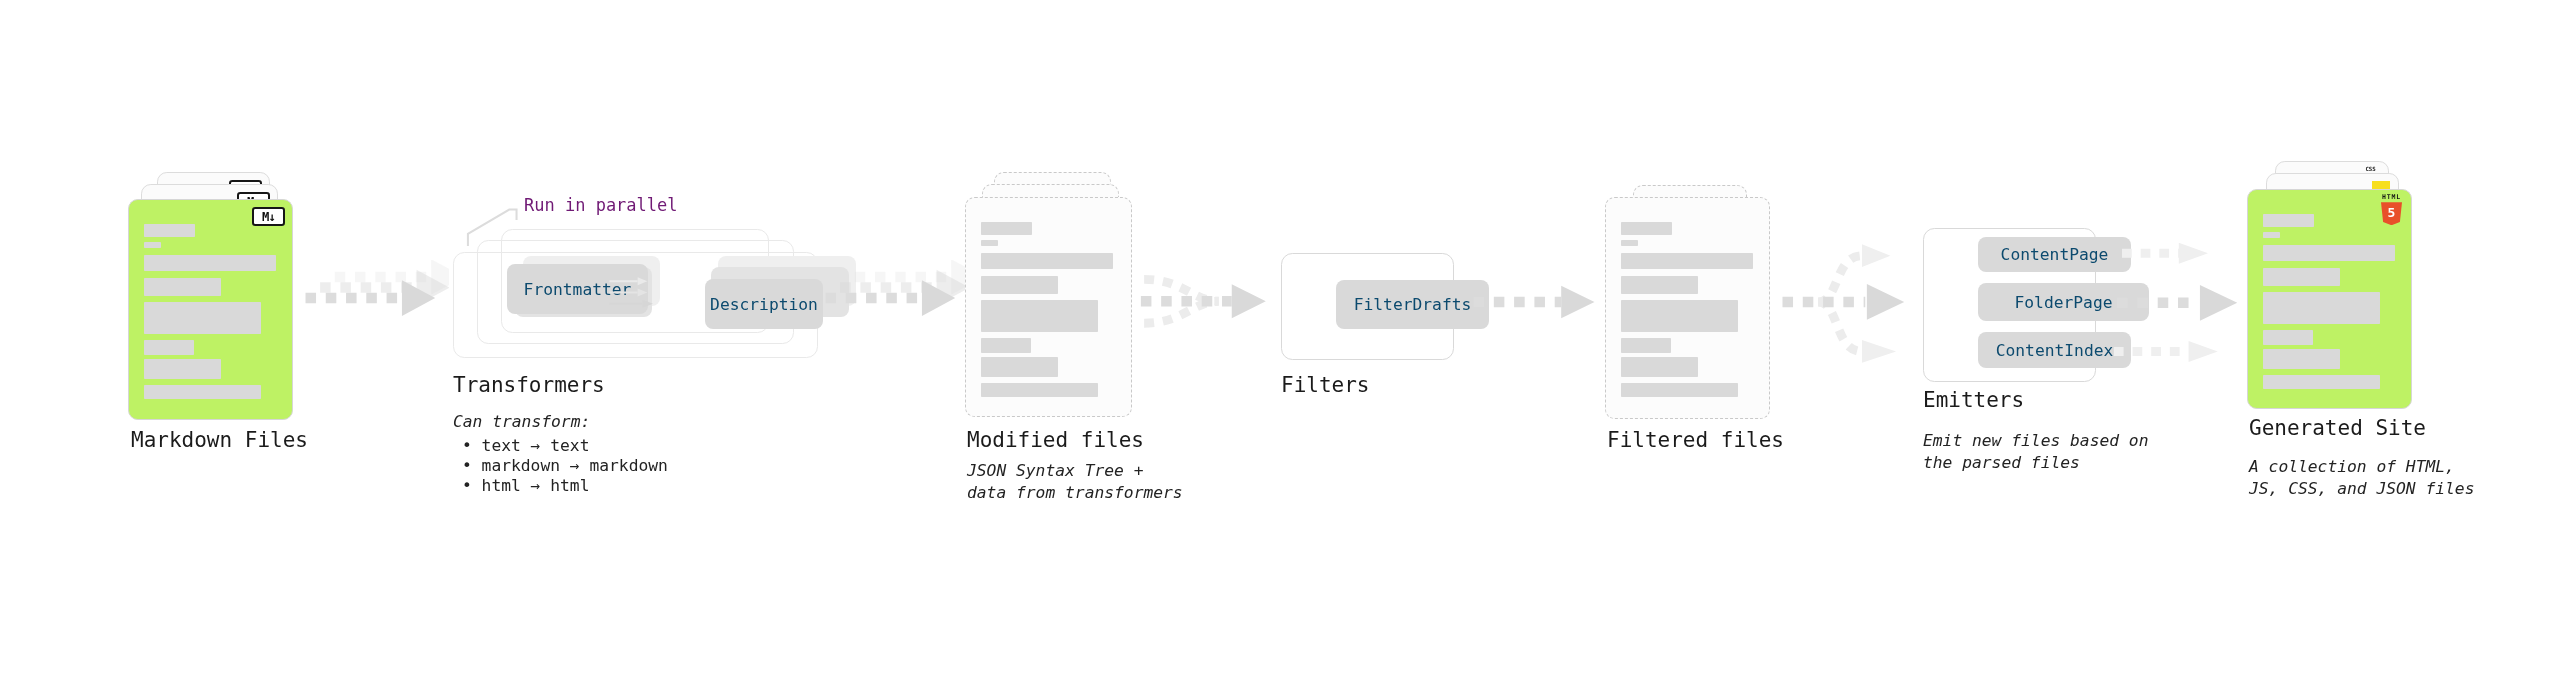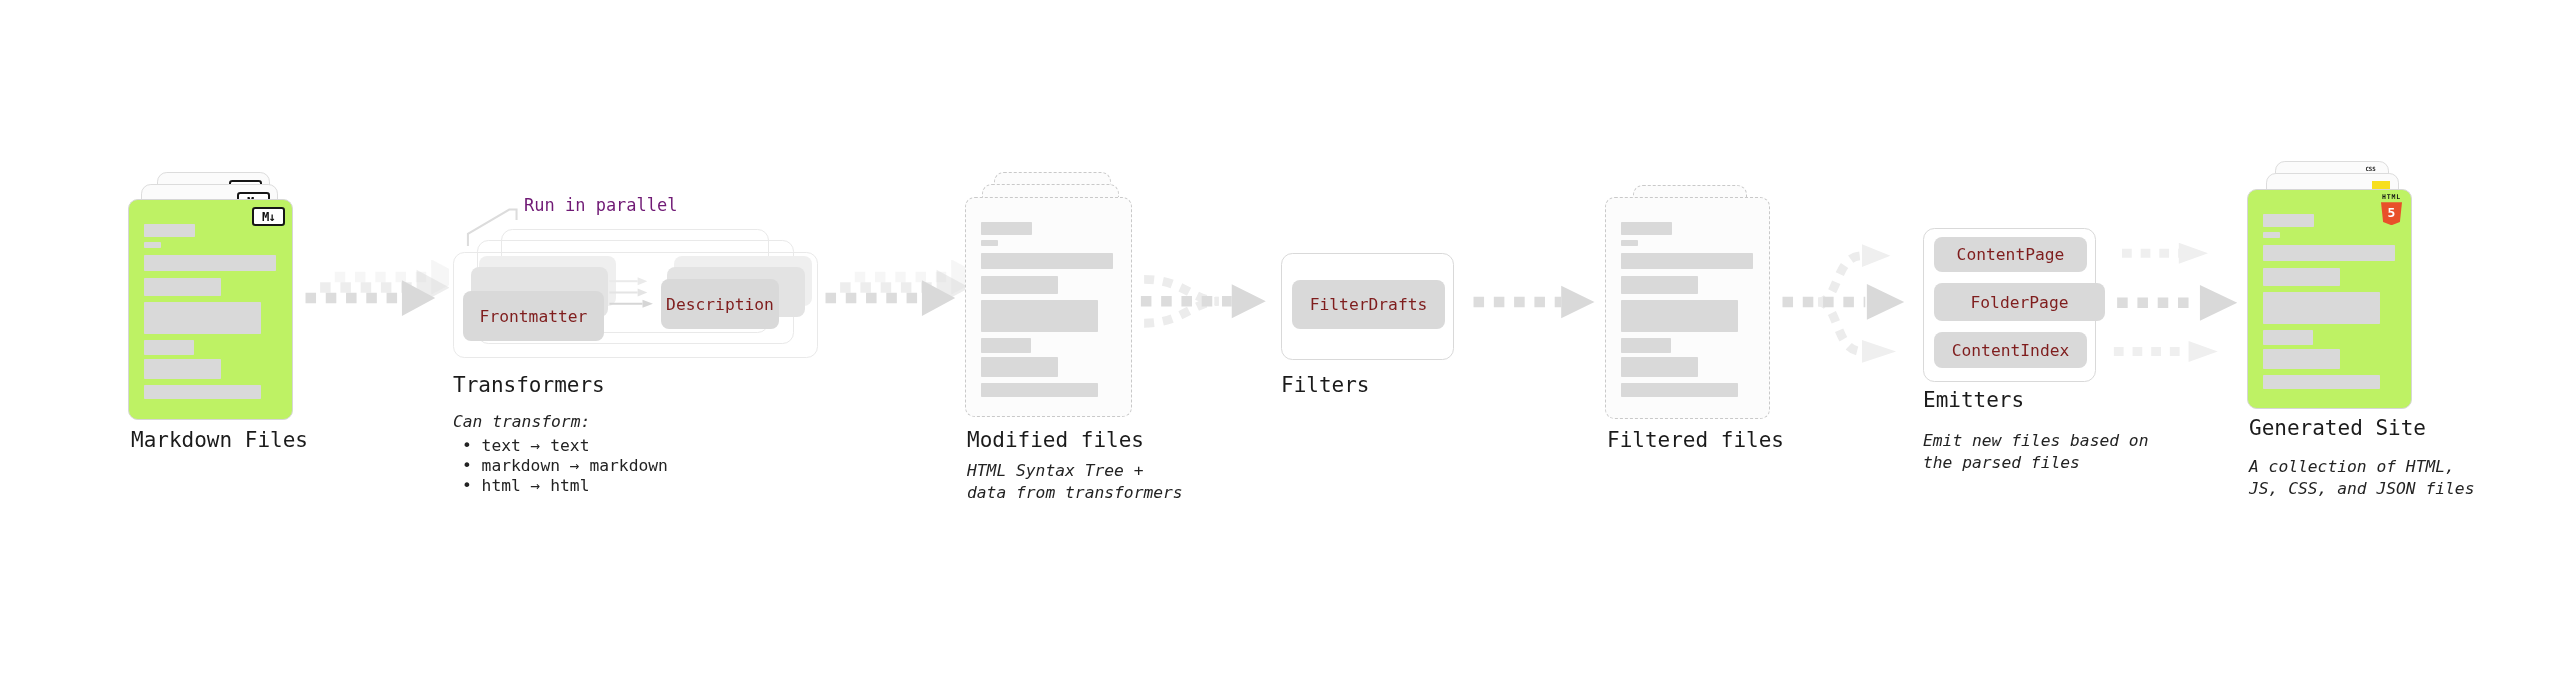--- a/index.html
+++ b/index.html
@@ -16,22 +16,22 @@
   .b2{top:42px;width:17px;height:5.7px}
   .b3{top:55px;width:132px;height:16.3px}
   .b4{top:78px;width:77px;height:18px}
   .b5{top:102px;width:117px;height:32px}
   .b6{top:140px;width:50px;height:15.4px}
   .b7{top:159px;width:77px;height:19.5px}
   .b8{top:185px;width:117px;height:14px}
   
   .frame{position:absolute;border:1.6px solid #e9e9e9;border-radius:11.4px;box-sizing:border-box;background:transparent;}
   .panel{position:absolute;background:#ffffff;border:1.6px solid #d9d9d9;border-radius:11.4px;box-sizing:border-box;}
-  .gbox{position:absolute;background:#d9d9d9;border-radius:8.1px;color:#7f1d1d;font-size:16.3px;
-        display:flex;align-items:center;justify-content:center;white-space:nowrap;}
+  .gbox{position:absolute;background:#d9d9d9;border-radius:8.1px;color:#0c4a6e;font-size:16.3px;
+        display:flex;align-items:center;justify-content:center;white-space:nowrap;margin-left:44px;}
   .gbox.ghost1{background:#e3e3e3;}
   .gbox.ghost2{background:#efefef;}
   
   .title{position:absolute;font-size:21px;font-weight:400;color:#1b1b1b;white-space:nowrap;}
   .desc{position:absolute;font-size:16.3px;line-height:22px;color:#232323;white-space:pre-line;font-style:italic;}
   .bullet{position:absolute;font-size:16.3px;color:#232323;white-space:nowrap;}
   .note{position:absolute;font-size:17px;color:#701a75;white-space:nowrap;}
   
   .mbadge{position:absolute;top:7.3px;right:7.3px;width:32.5px;height:18.7px;border:2.4px solid #161616;border-radius:3.3px;
           background:#ffffff;color:#111;font-weight:bold;font-size:12.2px;letter-spacing:-0.8px;
@@ -87,21 +87,21 @@
   <div class="frame" style="left:477px;top:240px;width:317px;height:104px;"></div>
   <div class="frame" style="left:453px;top:252px;width:365px;height:106px;"></div>
 
   <svg class="abs" style="left:459px;top:193px;" width="77" height="59" viewBox="0 0 95 72">
     <polyline points="71,33 71,20 62,20 11,50 11,65" stroke="#dcdcdc" stroke-width="2.5" fill="none"></polyline>
   </svg>
   <div class="note" style="left:524px;top:195px;">Run in parallel</div>
 
   <div class="gbox ghost2" style="left:479px;top:256px;width:137px;height:50px;"></div>
   <div class="gbox ghost1" style="left:471px;top:267px;width:137px;height:50px;"></div>
-  <div class="gbox" style="left:463px;top:291px;width:141px;height:50px;text-align:center;">Frontmatter</div>
+  <div class="gbox" style="left:463px;top:264px;width:141px;height:50px;text-align:center;">Frontmatter</div>
 
   <svg class="abs" style="left:607px;top:273px;" width="50" height="39" viewBox="0 0 62 48">
     <line x1="3" y1="10" x2="38" y2="10" stroke="#eaeaea" stroke-width="2.5"></line>
       <polygon points="38,5 50,10 38,15" fill="#eaeaea"></polygon>
     <line x1="3" y1="24" x2="38" y2="24" stroke="#e4e4e4" stroke-width="2.5"></line>
       <polygon points="38,19 50,24 38,29" fill="#e4e4e4"></polygon>
     <line x1="3" y1="38" x2="44" y2="38" stroke="#d6d6d6" stroke-width="2.5"></line>
       <polygon points="44,33 57,38 44,43" fill="#d6d6d6"></polygon>
   </svg>
 
@@ -134,21 +134,21 @@
     <div class="bar b1"></div>
     <div class="bar b2"></div>
     <div class="bar b3"></div>
     <div class="bar b4"></div>
     <div class="bar b5"></div>
     <div class="bar b6"></div>
     <div class="bar b7"></div>
     <div class="bar b8"></div>
   </div>
   <div class="title" style="left:967px;top:428px;">Modified files</div>
-  <div class="desc" style="left:967px;top:460px;">HTML Syntax Tree +
+  <div class="desc" style="left:967px;top:460px;">JSON Syntax Tree +
 data from transformers</div>
 
   <svg class="abs" style="left:1136px;top:268px;" width="142" height="69" viewBox="0 0 175 85">
     <path d="M10,14 C58,14 70,41 102,41" stroke="#ececec" stroke-width="11" stroke-dasharray="12 11" fill="none"></path>
     <path d="M10,68 C58,68 70,41 102,41" stroke="#ececec" stroke-width="11" stroke-dasharray="12 11" fill="none"></path>
     <line x1="6" y1="41" x2="118" y2="41" stroke="#dcdcdc" stroke-width="13" stroke-dasharray="13 12"></line>
     <polygon points="118,20 160,41 118,62" fill="#d9d9d9"></polygon>
   </svg>
 
   <div class="panel" style="left:1281px;top:253px;width:173px;height:107px;"></div>

